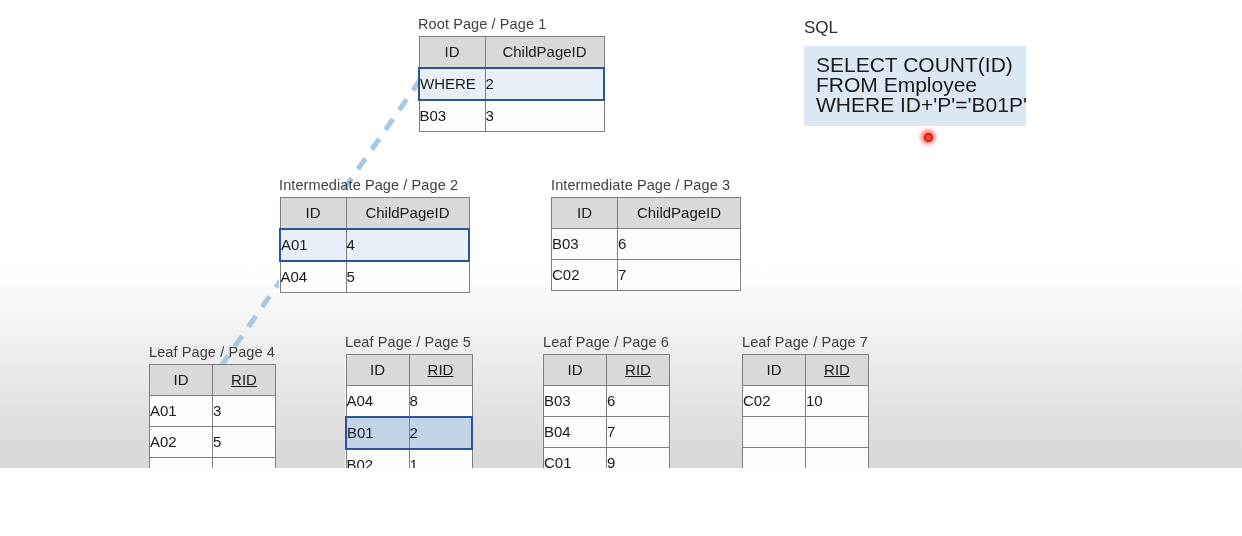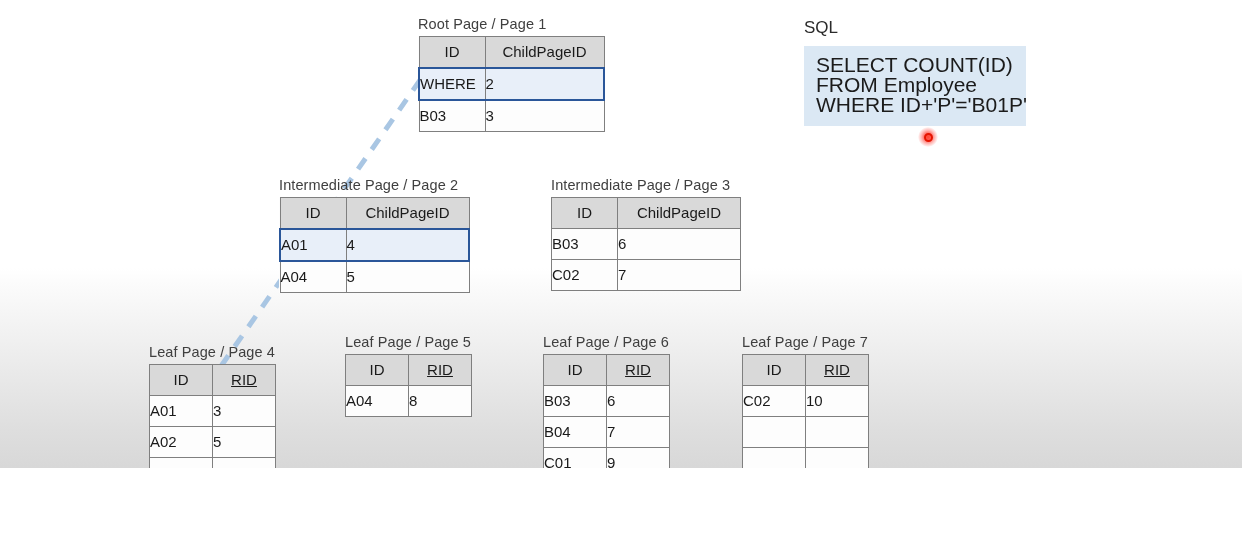--- a/index.html
+++ b/index.html
@@ -273,20 +273,28 @@
         <tr>
           <th class="w-id-leaf">ID</th>
           <th class="w-rid-leaf">RID</th>
         </tr>
       </thead>
       <tbody>
         <tr>
           <td>A04</td>
           <td>8</td>
         </tr>
+        <tr class="hl-strong">
+          <td>B01</td>
+          <td>2</td>
+        </tr>
+        <tr>
+          <td>B02</td>
+          <td>1</td>
+        </tr>
       </tbody>
     </table>
   </div>
 
   <div class="node" id="node-leaf6" style="left:543px; top:334px;">
     <div class="node-title">Leaf Page / Page 6</div>
     <table class="page">
       <thead>
         <tr>
           <th class="w-id-leaf">ID</th>

